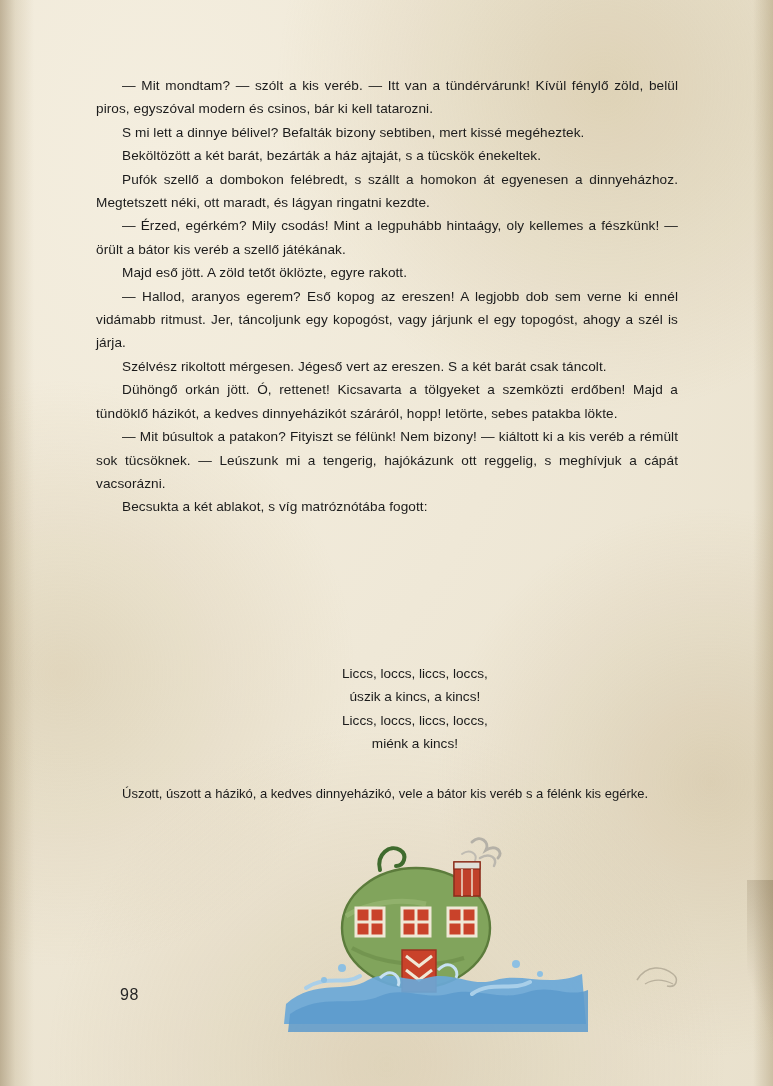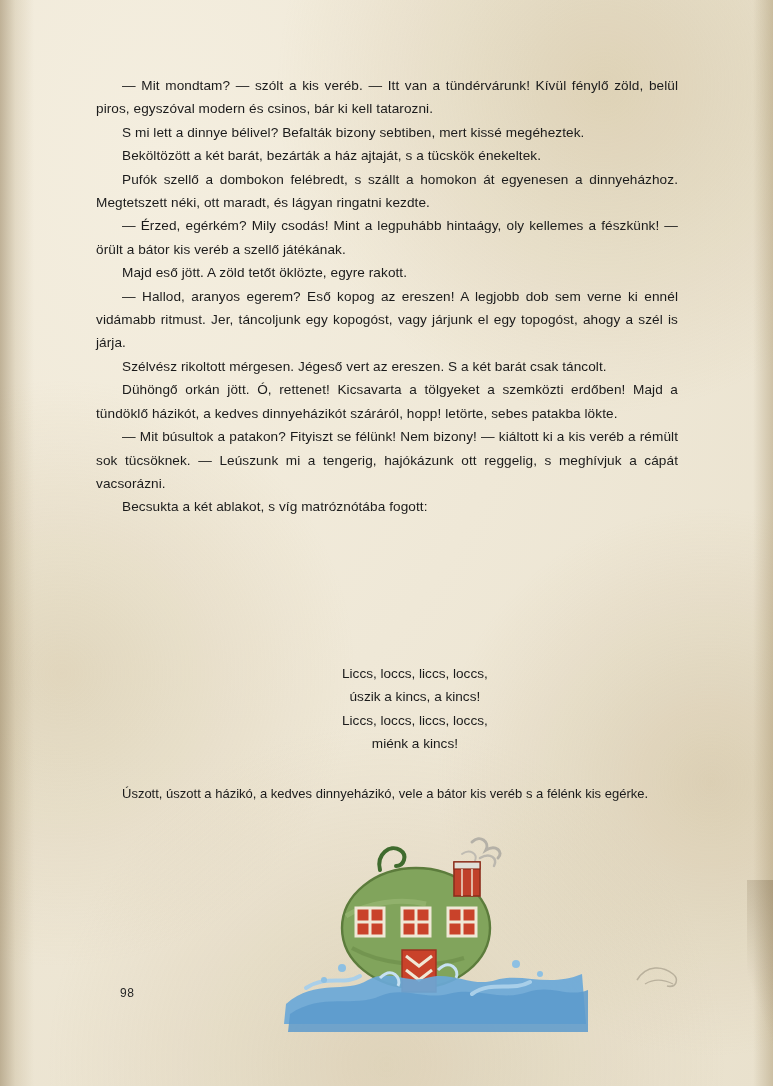--- a/index.html
+++ b/index.html
@@ -91,21 +91,21 @@
     color: #1b1b1b;
     font-size: 13px;
     line-height: 23.4px;
     text-align: justify;
   }
   .closing p { margin: 0; text-indent: 26px; }
   .page-number {
     position: absolute;
     left: 120px;
     top: 986px;
-    font-size: 12px;
+    font-size: 16px;
     color: #262626;
     letter-spacing: 0.5px;
     text-align: right;
   }
   
   .illustration {
     position: absolute;
     left: 276px;
     top: 828px;
     width: 320px;

